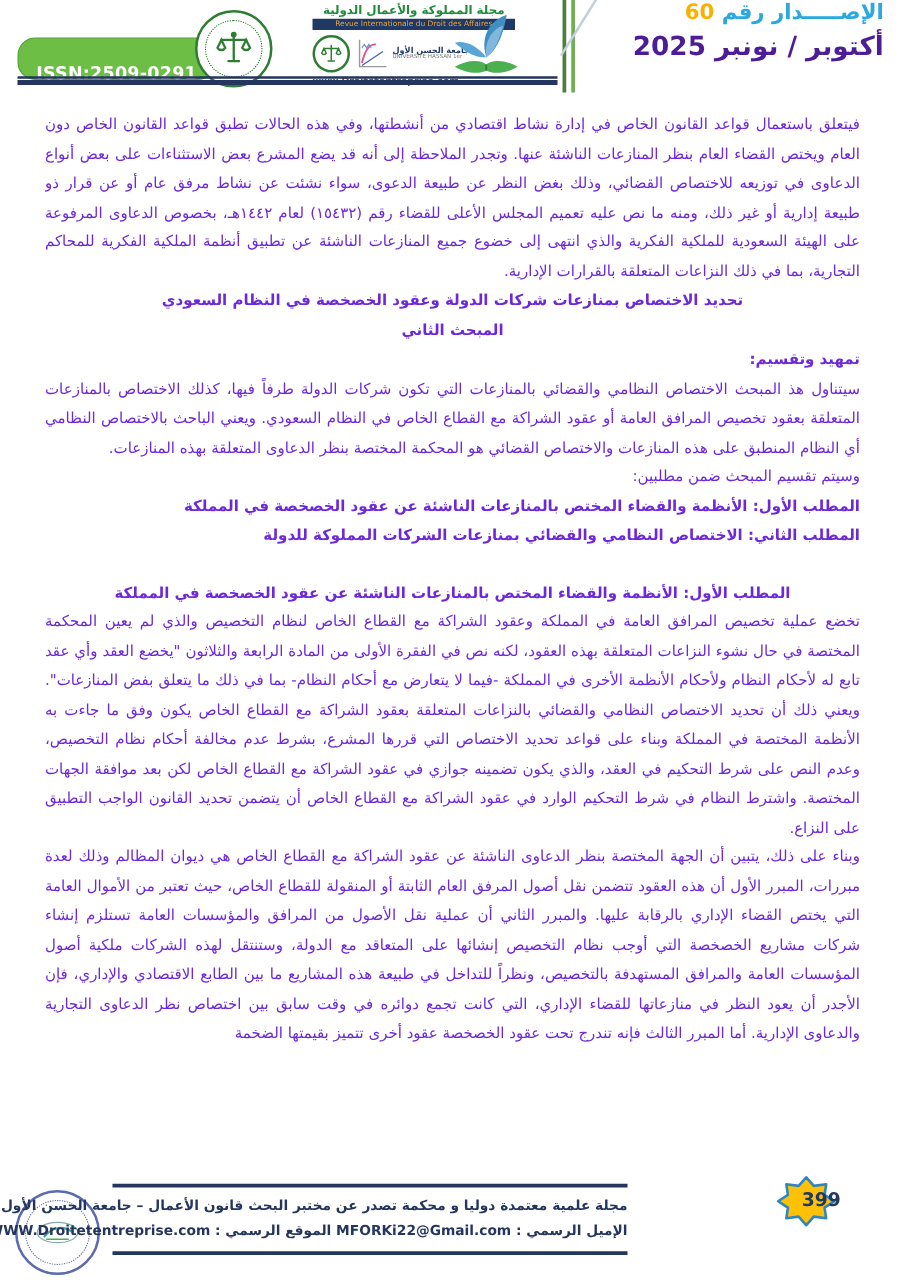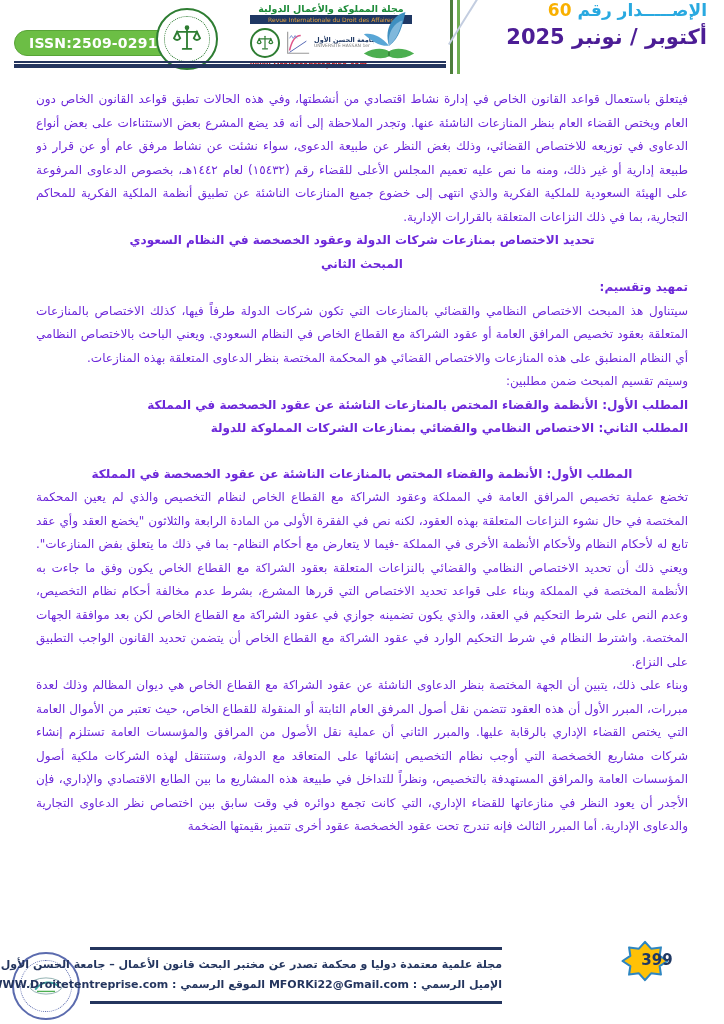--- a/index.html
+++ b/index.html
@@ -5,21 +5,21 @@
   * { margin:0; padding:0; box-sizing:border-box; }
   html,body { background:#e8e8e8; }
   #page {
     position:relative; width:724px; height:1024px; background:#ffffff;
     margin:0 auto; overflow:hidden;
     font-family:"DejaVu Sans", sans-serif;
   }
   
   .issn-pill{
     position:absolute; left:14px; top:30px; height:26px; line-height:24px;
-    padding:0 14px; background:#6CBE45; border:1px solid #58a437; border-radius:14px;
+    padding:16px 14px; background:#6CBE45; border:1px solid #58a437; border-radius:14px;
     color:#fff; font-weight:bold; font-size:14px; letter-spacing:.2px;
   }
   .logo-circle{
     position:absolute; border-radius:50%; background:#fff;
     border:2px solid #2e7d32; display:flex; align-items:center; justify-content:center;
   }
   .logo-circle .inner-ring{
     width:78%; height:78%; border-radius:50%; border:1px dotted #2e7d32;
     display:flex; align-items:center; justify-content:center;
   }

